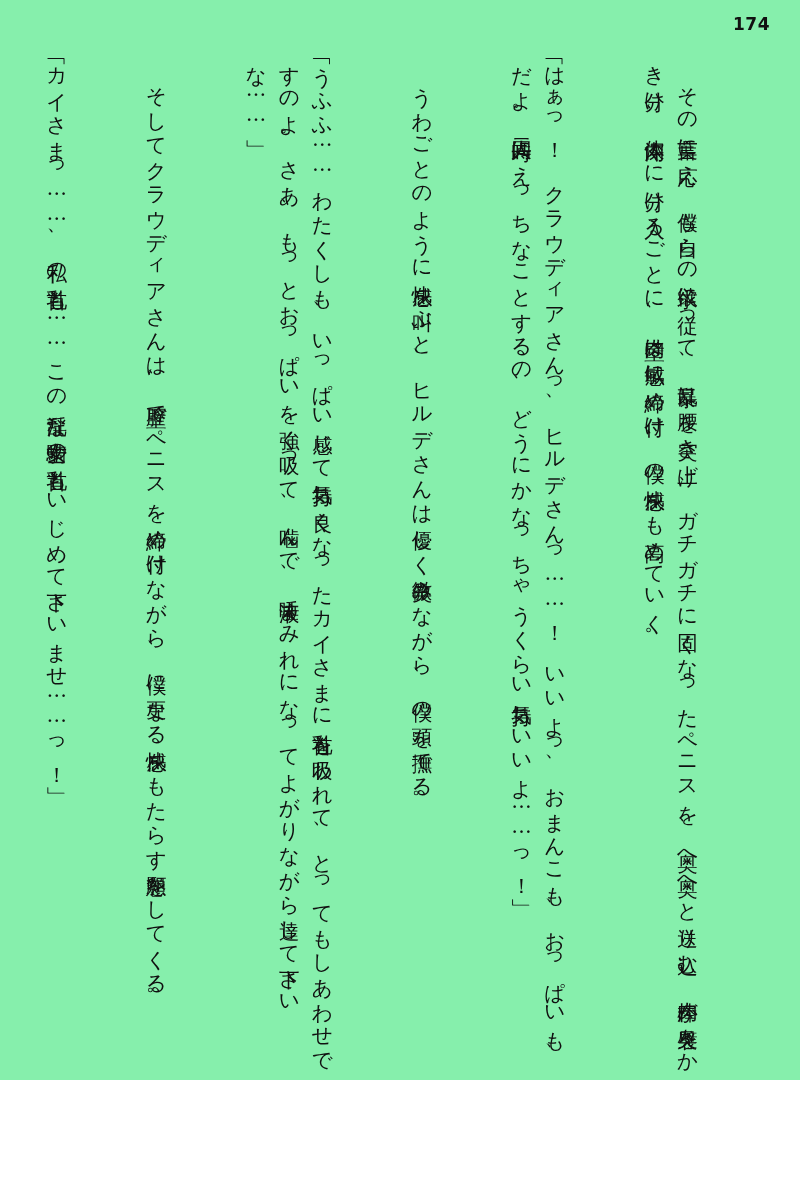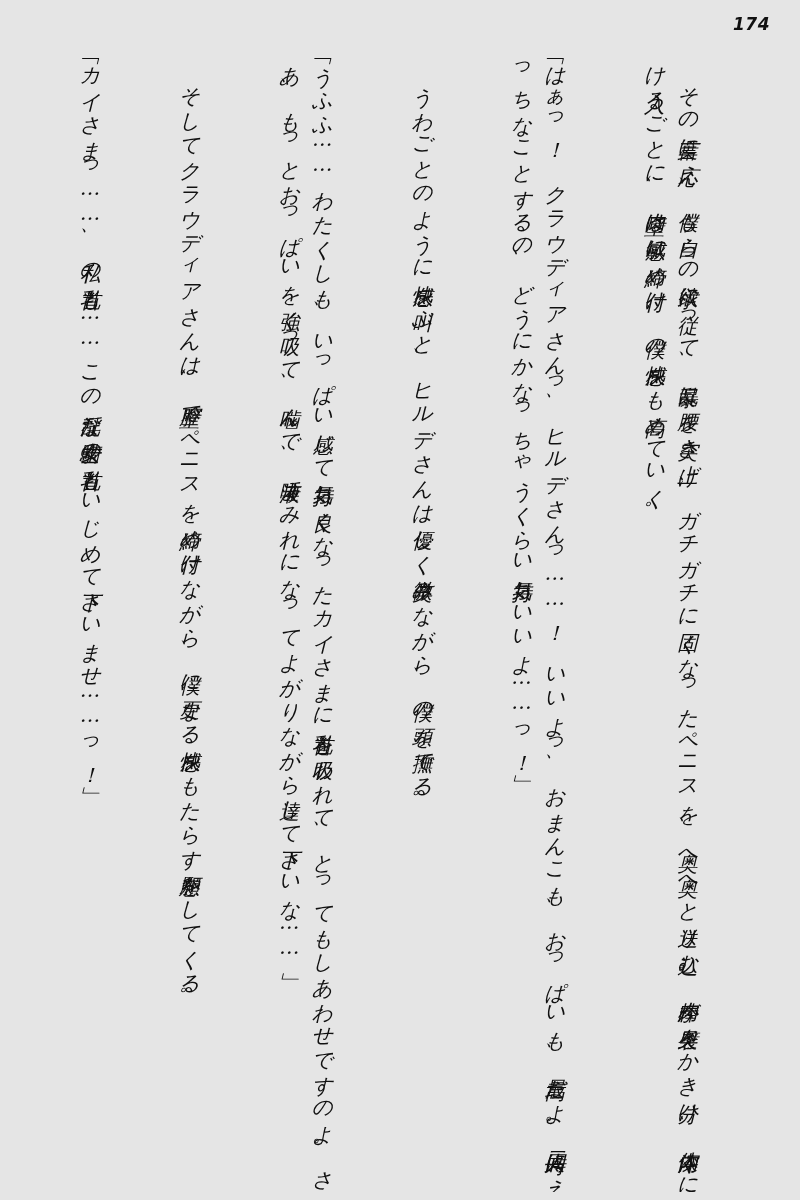--- a/index.html
+++ b/index.html
@@ -11,24 +11,23 @@
     width: 800px;
     height: 1200px;
     overflow: hidden;
     font-family: "DejaVu Serif", "Liberation Serif", serif;
     color: #101010;
   }
 
   #page {
     position: relative;
     width: 800px;
-    height: 1200px;
-    background: #e5e5e5;
+    height: 1080px;
+    background: #86efac;
     box-sizing: border-box;
-    font-style: italic;
   }
 
   
   #page-number {
     position: absolute;
     top: 14px;
     right: 30px;
     font-size: 17px;
     font-weight: bold;
     letter-spacing: 0.5px;

